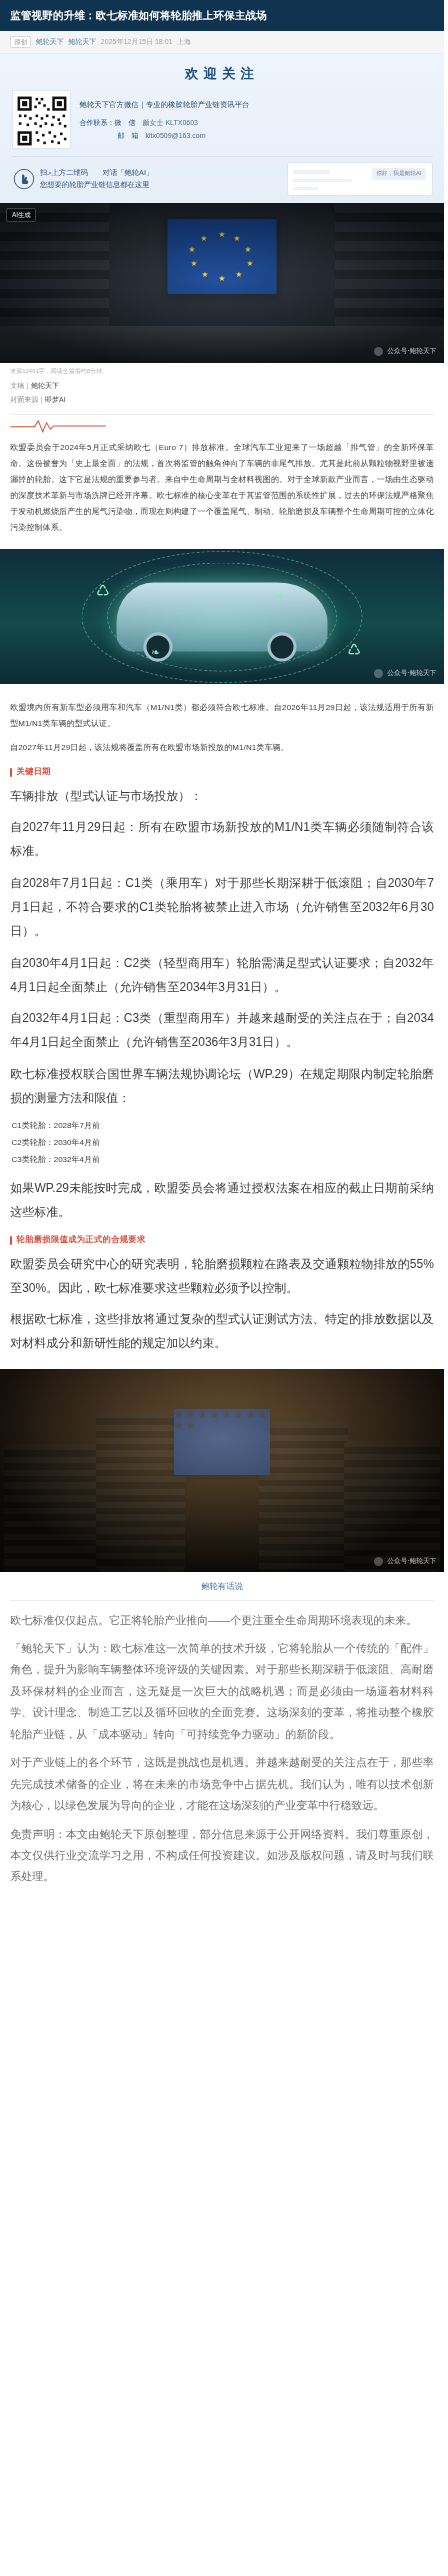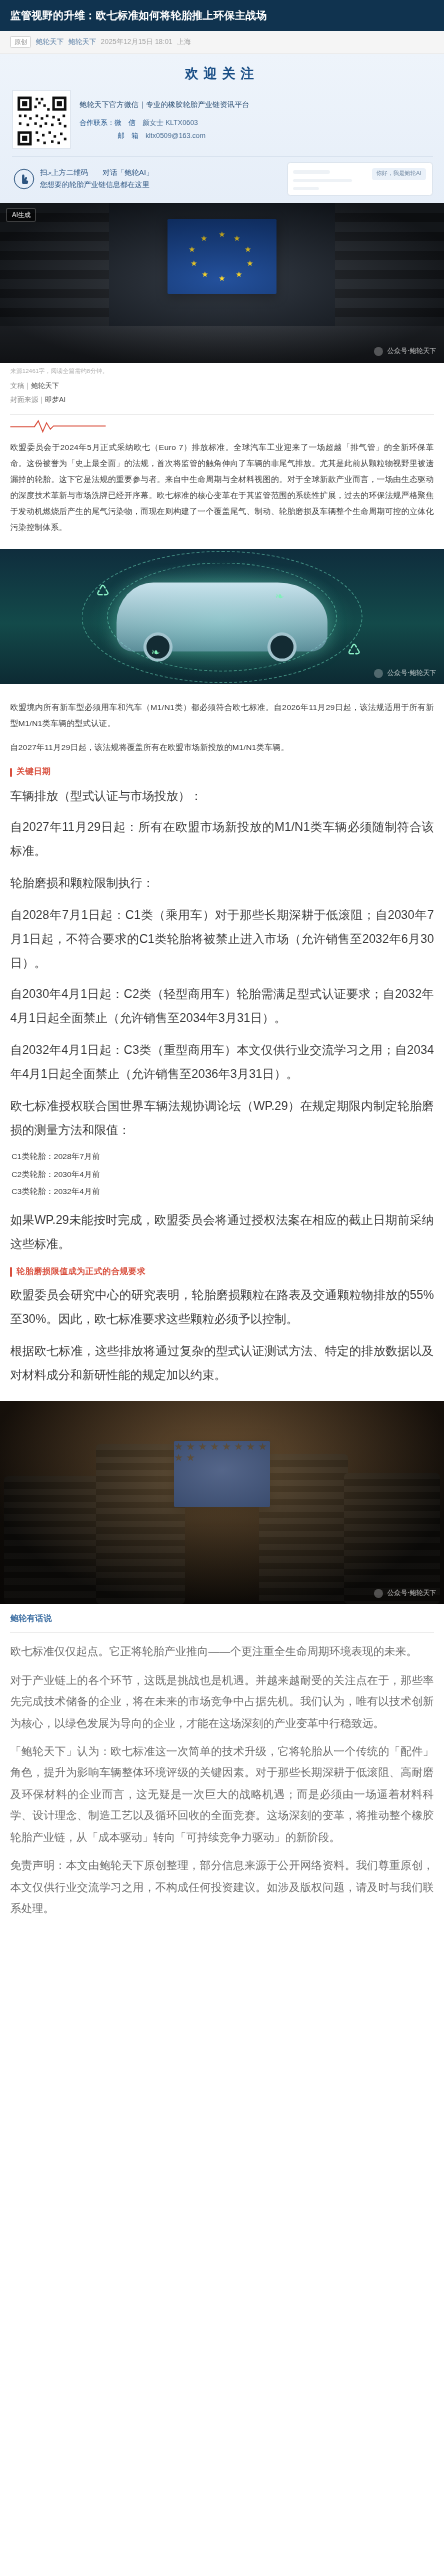--- a/index.html
+++ b/index.html
@@ -258,23 +258,23 @@
     width:96px;height:66px;background:#0b3d91;border-radius:1.3px;
     box-shadow:0 3.8px 12.8px rgba(0,0,0,.5);
   }
   .botimg .sunhaze {
     position:absolute;inset:0;
     background:radial-gradient(ellipse at 50% 34%, rgba(255,196,120,.30), rgba(0,0,0,.62) 75%);
   }
 
   
   .foot-head {
-    text-align:left;
+    text-align:center;
     padding:9px 10.2px 2.6px 10.2px;
-    font-size:8.3px;font-weight:bold;color:#3d6fa3;
+    font-size:8.3px;font-weight:normal;color:#3d6fa3;
   }
   .foot-body { padding:2.6px 10.2px 16.6px 10.2px; }
   .foot-body p {
     font-size:11px;line-height:1.95;color:#6c6c6c;margin:0 0 7px 0;text-align:justify;
   }
   .divider-thin{height:0.6px;background:#ededed;margin:5.1px 10.2px 6.4px 10.2px;}
 </style>
 </head>
 <body>
 
@@ -435,24 +435,23 @@
   <div class="section">
     <p class="body">欧盟境内所有新车型必须用车和汽车（M1/N1类）都必须符合欧七标准。自2026年11月29日起，该法规适用于所有新型M1/N1类车辆的型式认证。</p>
     <p class="body">自2027年11月29日起，该法规将覆盖所有在欧盟市场新投放的M1/N1类车辆。</p>
 
     <div class="sub-h">
       <span class="bar"></span>
       <span class="txt">关键日期</span>
     </div>
     <p class="note">车辆排放（型式认证与市场投放）：</p>
     <p class="note">自2027年11月29日起：所有在欧盟市场新投放的M1/N1类车辆必须随制符合该标准。</p>
-    <p class="note">轮胎磨损和颗粒限制执行：</p>
     <p class="note">自2028年7月1日起：C1类（乘用车）对于那些长期深耕于低滚阻；自2030年7月1日起，不符合要求的C1类轮胎将被禁止进入市场（允许销售至2032年6月30日）。</p>
     <p class="note">自2030年4月1日起：C2类（轻型商用车）轮胎需满足型式认证要求；自2032年4月1日起全面禁止（允许销售至2034年3月31日）。</p>
-    <p class="note">自2032年4月1日起：C3类（重型商用车）本文仅供行业交流学习之用；自2034年4月1日起全面禁止（允许销售至2036年3月31日）。</p>
+    <p class="note">自2032年4月1日起：C3类（重型商用车）并越来越耐受的关注点在于；自2034年4月1日起全面禁止（允许销售至2036年3月31日）。</p>
 
     <p class="note">欧七标准授权联合国世界车辆法规协调论坛（WP.29）在规定期限内制定轮胎磨损的测量方法和限值：</p>
     <ul class="bullets">
       <li>C1类轮胎：2028年7月前</li>
       <li>C2类轮胎：2030年4月前</li>
       <li>C3类轮胎：2032年4月前</li>
     </ul>
     <p class="note">如果WP.29未能按时完成，欧盟委员会将通过授权法案在相应的截止日期前采纳这些标准。</p>
 
     <div class="sub-h">
@@ -486,19 +485,19 @@
     <div class="wm">
       <span class="dot"></span>
       <span>公众号·鲍轮天下</span>
     </div>
   </div>
 
   <div class="foot-head">鲍轮有话说</div>
   <div class="divider-thin"></div>
   <div class="foot-body">
     <p>欧七标准仅仅起点。它正将轮胎产业推向——个更注重全生命周期环境表现的未来。</p>
+    <p>「鲍轮天下」认为：欧七标准这一次简单的技术升级，它将轮胎从一个传统的「配件」角色，提升为影响车辆整体环境评级的关键因素。对于那些长期深耕于低滚阻、高耐磨及环保材料的企业而言，这无疑是一次巨大的战略机遇；而是必须由一场逼着材料科学、设计理念、制造工艺以及循环回收的全面竞赛。这场深刻的变革，将推动整个橡胶轮胎产业链，从「成本驱动」转向「可持续竞争力驱动」的新阶段。</p>
     <p>对于产业链上的各个环节，这既是挑战也是机遇。并越来越耐受的关注点在于，那些率先完成技术储备的企业，将在未来的市场竞争中占据先机。我们认为，唯有以技术创新为核心，以绿色发展为导向的企业，才能在这场深刻的产业变革中行稳致远。</p>
-    <p>「鲍轮天下」认为：欧七标准这一次简单的技术升级，它将轮胎从一个传统的「配件」角色，提升为影响车辆整体环境评级的关键因素。对于那些长期深耕于低滚阻、高耐磨及环保材料的企业而言，这无疑是一次巨大的战略机遇；而是必须由一场逼着材料科学、设计理念、制造工艺以及循环回收的全面竞赛。这场深刻的变革，将推动整个橡胶轮胎产业链，从「成本驱动」转向「可持续竞争力驱动」的新阶段。</p>
     <p>免责声明：本文由鲍轮天下原创整理，部分信息来源于公开网络资料。我们尊重原创，本文仅供行业交流学习之用，不构成任何投资建议。如涉及版权问题，请及时与我们联系处理。</p>
   </div>
 
 </div>
 
 
 </body></html>

